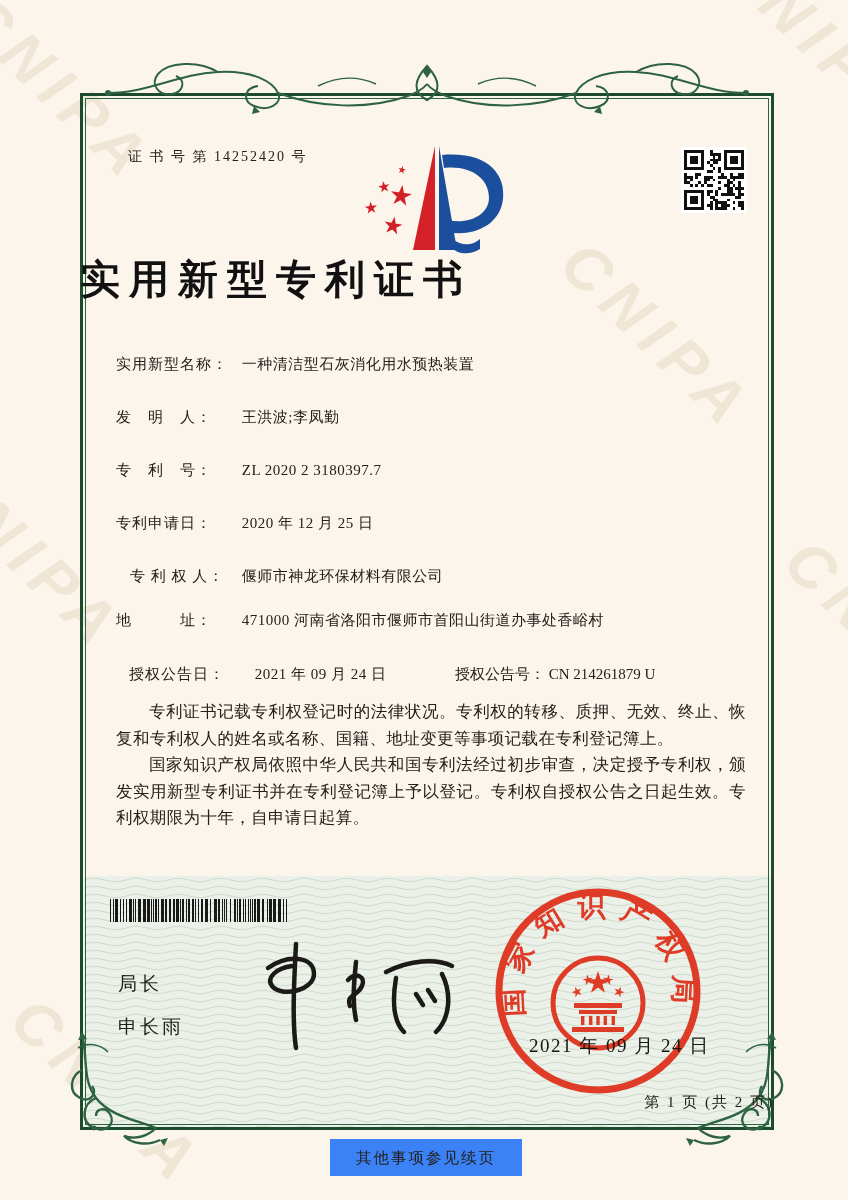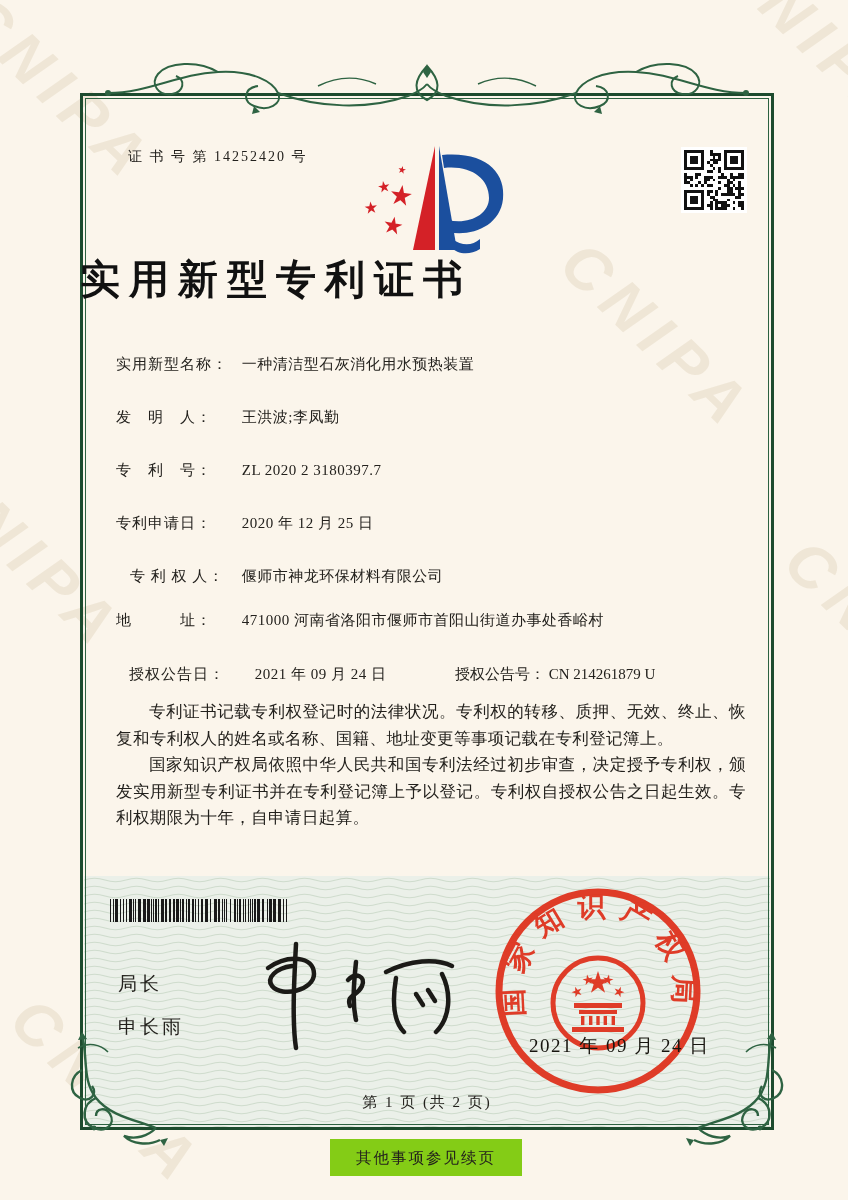--- a/index.html
+++ b/index.html
@@ -55,25 +55,25 @@
   .barcode { position:absolute; left:110px; top:899px; width:181px; height:23px; z-index:6; }
 
   .signer { position:absolute; left:118px; top:971px; z-index:6; font-size:19px; letter-spacing:3px; }
   .signer .name { margin-top:17px; }
 
   .sig { position:absolute; left:230px; top:938px; width:230px; height:115px; z-index:6; }
 
   .seal { position:absolute; left:492px; top:885px; width:212px; height:212px; z-index:6; opacity:0.93; }
   .seal-date { position:absolute; left:529px; top:1033px; z-index:7; font-size:19px; letter-spacing:1.5px; color:#17150f; }
 
-  .page-num { position:absolute; left:80px; top:1093px; width:694px; text-align:center; font-size:15px; letter-spacing:2px; z-index:6; }
+  .page-num { position:absolute; left:80px; top:1093px; width:694px; text-align:right; font-size:15px; letter-spacing:2px; z-index:6; }
 
   .cont-note {
     position:absolute; left:330px; top:1139px; width:192px; height:37px; line-height:37px;
-    background:#84cc16; text-align:center; font-size:15.5px; letter-spacing:2px; z-index:6;
+    background:#3b82f6; text-align:center; font-size:15.5px; letter-spacing:2px; z-index:6;
   }
 </style>
 </head>
 <body>
 
 <div class="page">
 
   <span class="wm" style="left:-62px;top:52px;">CNIPA</span>
   <span class="wm" style="left:698px;top:2px;">CNIPA</span>
   <span class="wm" style="left:538px;top:300px;">CNIPA</span>

